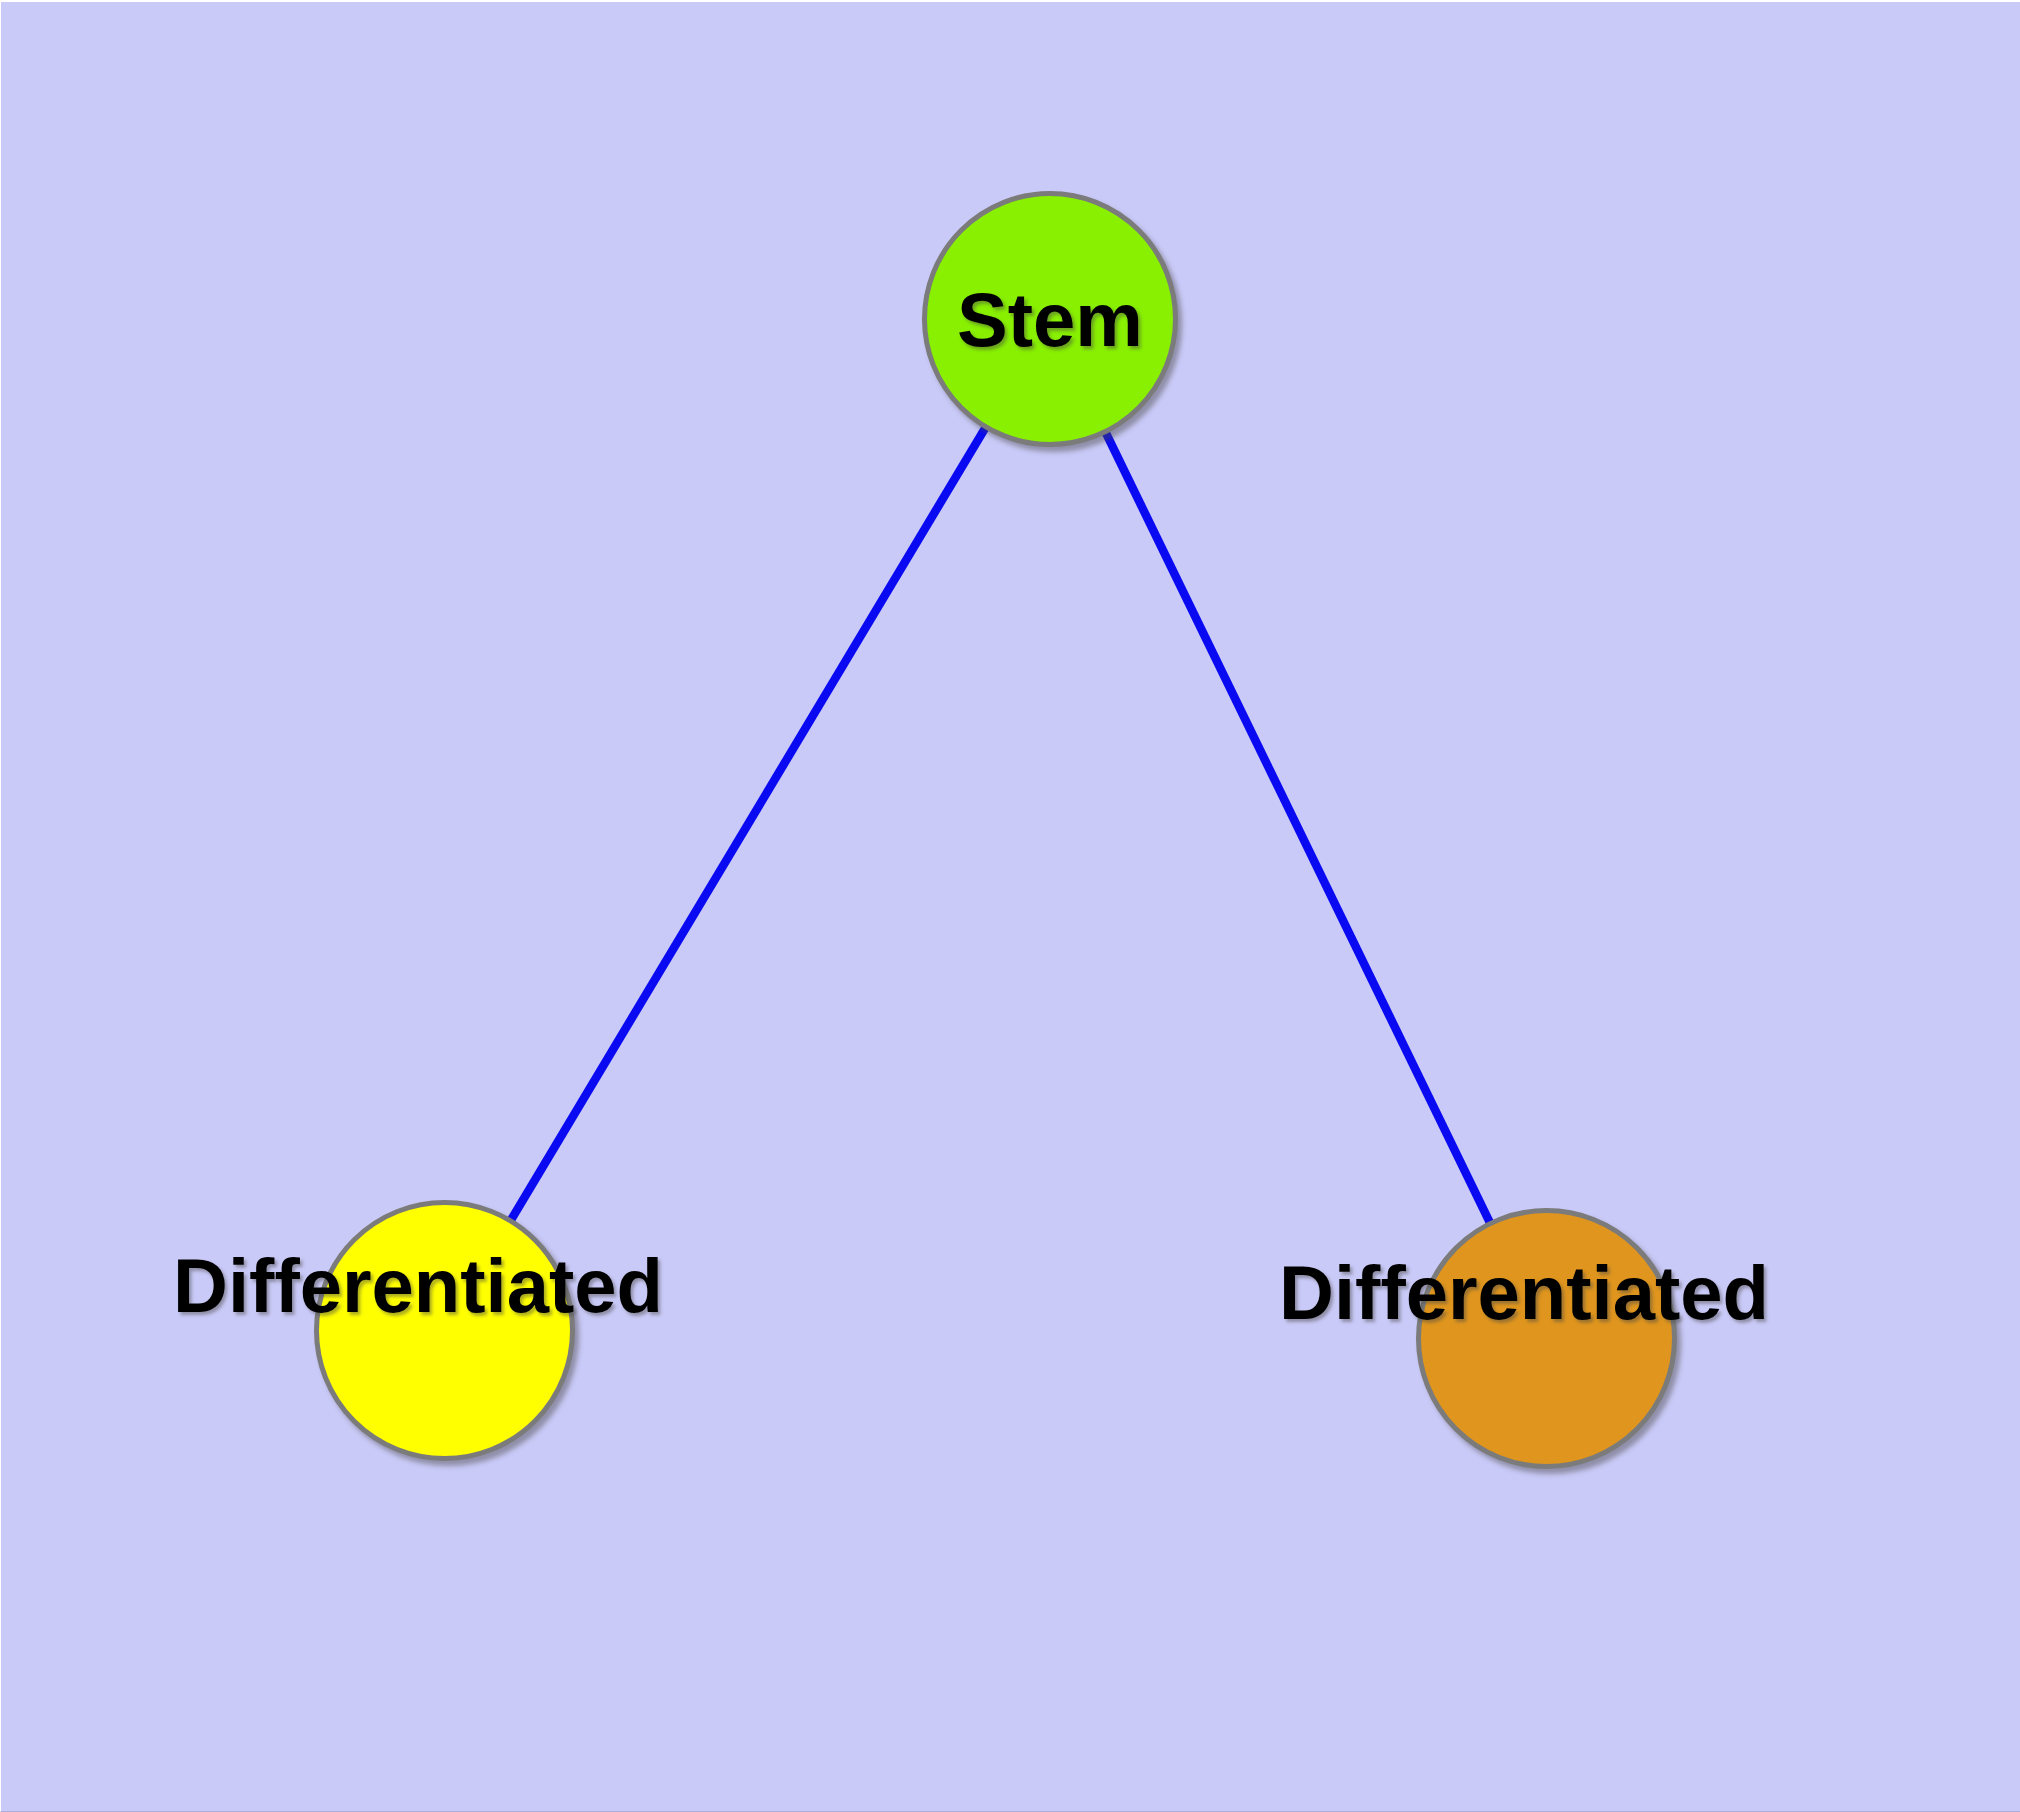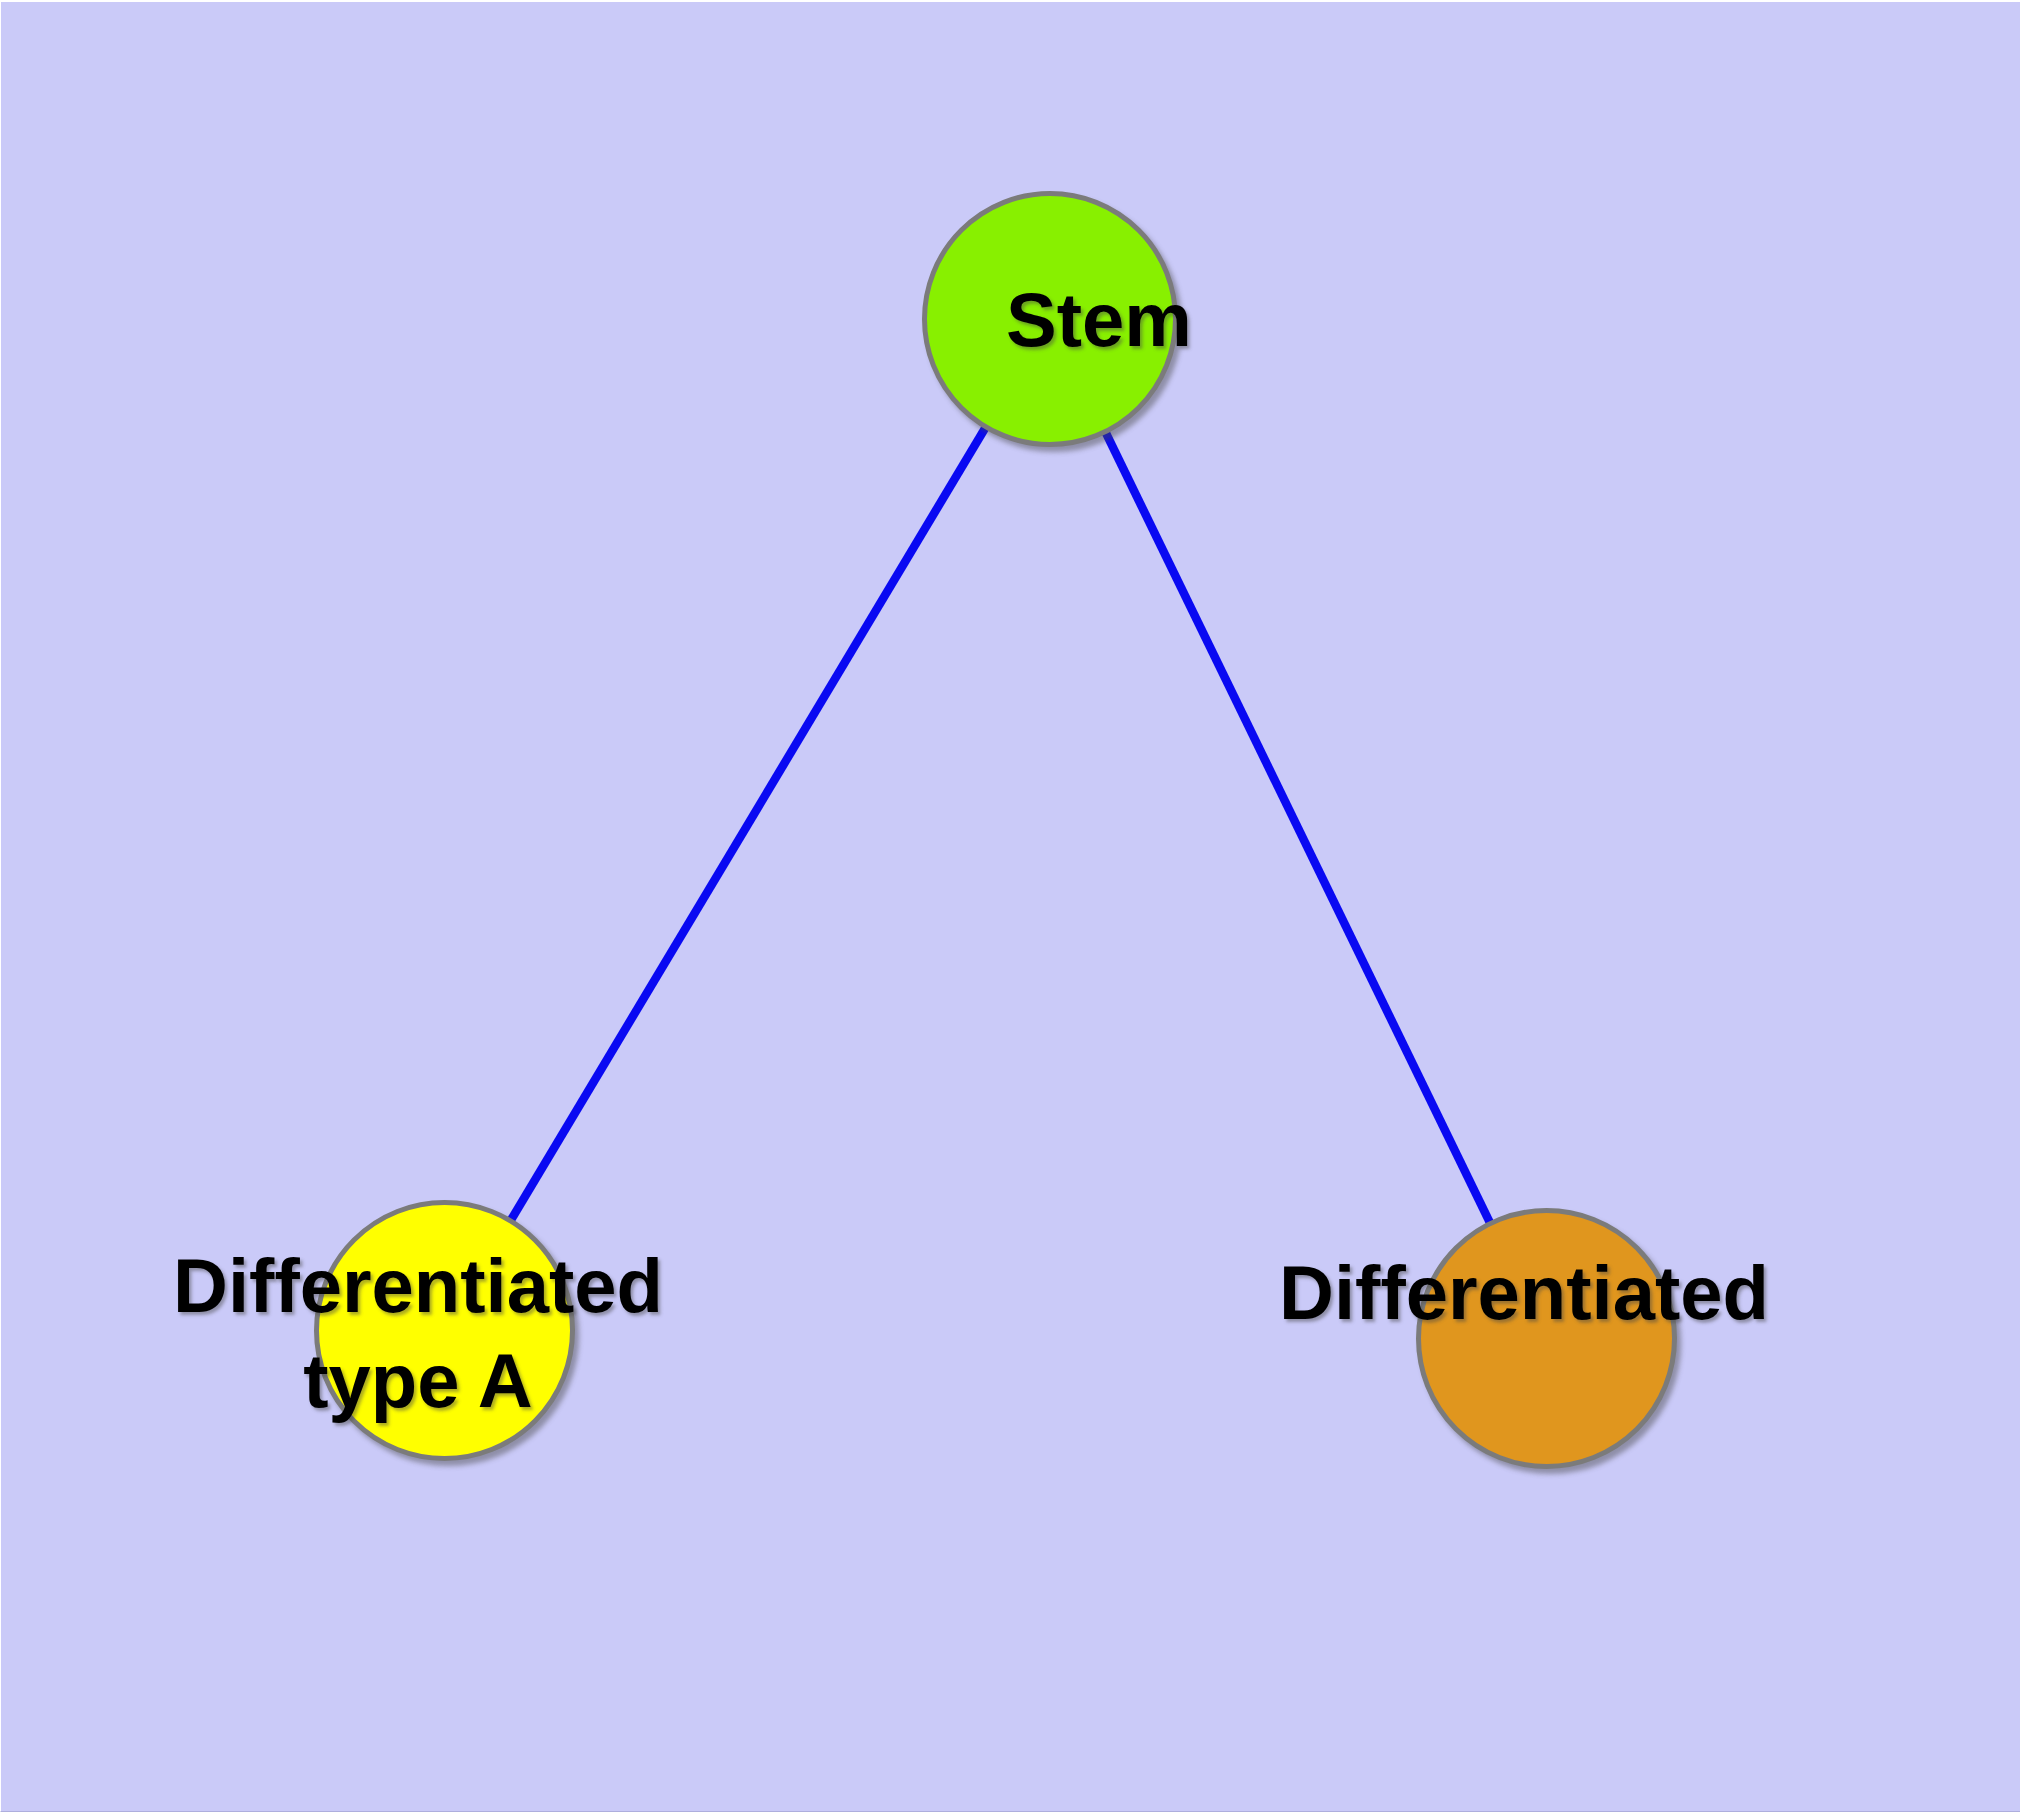--- a/index.html
+++ b/index.html
@@ -55,27 +55,26 @@
 
   <svg class="edges" width="2021" height="1812" viewBox="0 0 2384 2138">
     <line x1="1238" y1="374" x2="523" y2="1568" stroke="#0909f2" stroke-width="10"></line>
     <line x1="1238" y1="374" x2="1823" y2="1577" stroke="#0909f2" stroke-width="10"></line>
   </svg>
 
   <div class="node" style="left: 921px; top: 189px; width: 256px; height: 256px; background: rgb(136, 240, 0); border-color: rgb(123, 123, 123);"></div>
   <div class="node" style="left: 313px; top: 1198px; width: 261px; height: 261px; background: rgb(255, 255, 0); border-color: rgb(123, 123, 123);"></div>
   <div class="node" style="left: 1415px; top: 1206px; width: 261px; height: 261px; background: rgb(224, 150, 30); border-color: rgb(123, 123, 123);"></div>
 
-  <div class="label vcenter" style="left: 1098px; top: 317px; color: rgb(0, 0, 0);">
+  <div class="label vcenter" style="left: 1049px; top: 317px; color: rgb(0, 0, 0);">
     <span>Stem</span>
   </div>
 
   <div class="label" style="left: 417px; top: 1236px; color: rgb(0, 0, 0);">
     <span>Differentiated</span><br>
-    <span>type A</span>
   </div>
 
   <div class="label" style="left: 1523px; top: 1243px; color: rgb(0, 0, 0);">
     <span>Differentiated</span><br>
   </div>
 
 </div>
 
 
 </body></html>

